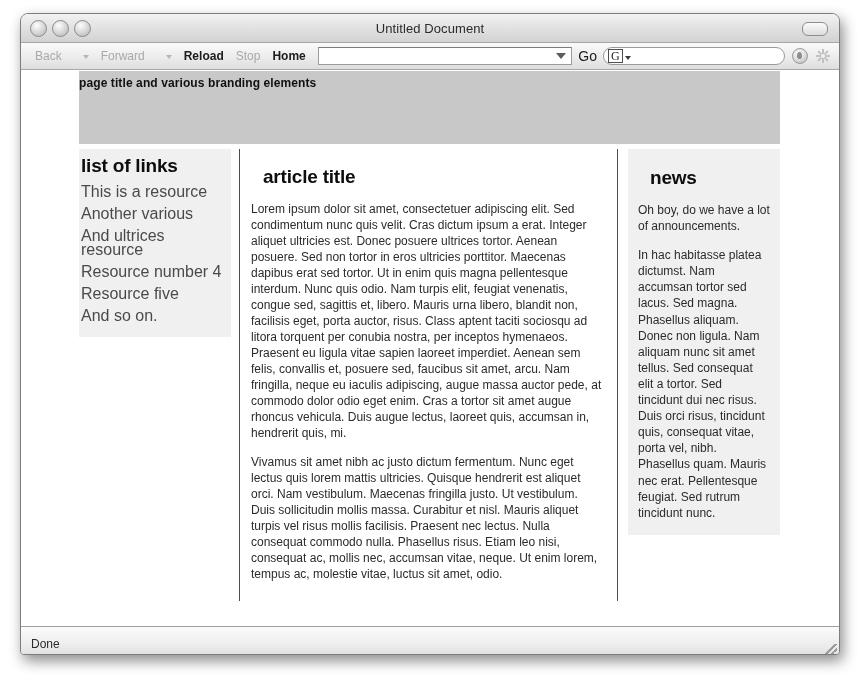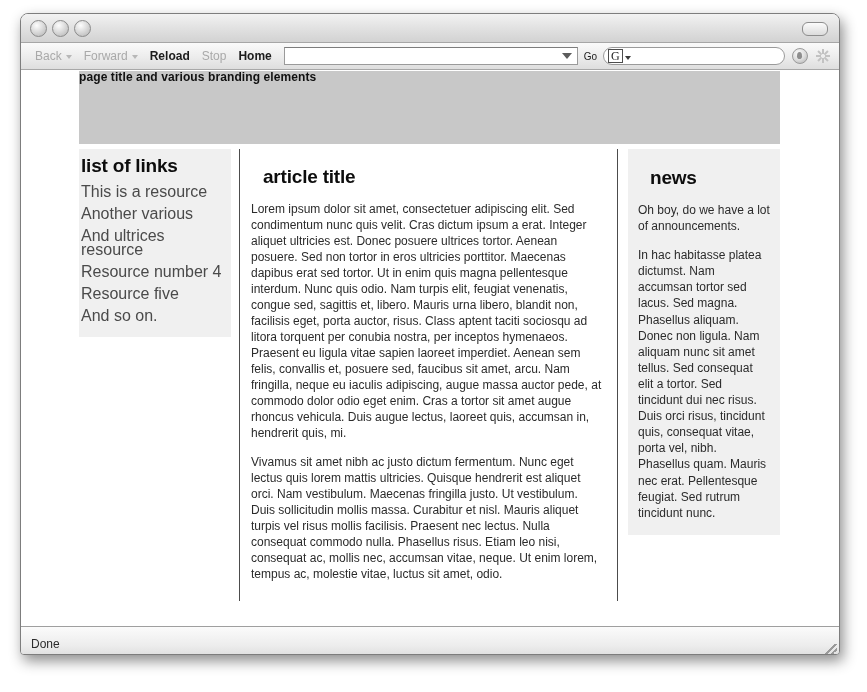--- a/index.html
+++ b/index.html
@@ -84,21 +84,21 @@
     display: flex;
     align-items: center;
     padding: 0 8px;
     box-sizing: border-box;
   }
   .tb-btn {
     font-size: 12px;
     padding: 0 6px;
     display: flex;
     align-items: center;
-    gap: 4px;
+    gap: 21px;
     white-space: nowrap;
     cursor: default;
   }
   .tb-btn.enabled { color: #1c1c1c; font-weight: bold; }
   .tb-btn.disabled { color: #a9a9a9; }
   .tri-small {
     width: 0; height: 0;
     border-left: 3.5px solid transparent;
     border-right: 3.5px solid transparent;
     border-top: 4px solid #b7b7b7;
@@ -117,21 +117,21 @@
     padding-right: 5px;
     box-sizing: border-box;
   }
   .tri-dark {
     width: 0; height: 0;
     border-left: 5px solid transparent;
     border-right: 5px solid transparent;
     border-top: 6px solid #5c5c5c;
   }
   #go-label {
-    font-size: 10px;
+    font-size: 14px;
     color: #1c1c1c;
     margin: 0 6px;
   }
   #search-field {
     width: 182px;
     height: 18px;
     border: 1px solid #9a9a9a;
     border-radius: 9px;
     background: #ffffff;
     display: flex;
@@ -204,21 +204,21 @@
     position: absolute;
     left: 58px;
     top: 1px;
     width: 701px;
     height: 73px;
     background: #c8c8c8;
   }
   #banner-title {
     position: absolute;
     left: 58px;
-    top: 0;
+    top: 6px;
     font-size: 12px;
     font-weight: bold;
     color: #111111;
     letter-spacing: 0.1px;
   }
 
   
   #col-links {
     position: absolute;
     left: 58px;
@@ -342,20 +342,21 @@
 <div id="desktop">
 
   <div id="window">
 
     <div id="titlebar">
       <div class="traffic-lights">
         <div class="light"></div>
         <div class="light"></div>
         <div class="light"></div>
       </div>
+      <div id="window-title">Untitled Document</div>
       <div id="toolbar-toggle"></div>
     </div>
 
     <div id="toolbar">
       <div class="tb-btn disabled">
         <span>Back</span>
         <span class="tri-small"></span>
       </div>
       <div class="tb-btn disabled">
         <span>Forward</span>

